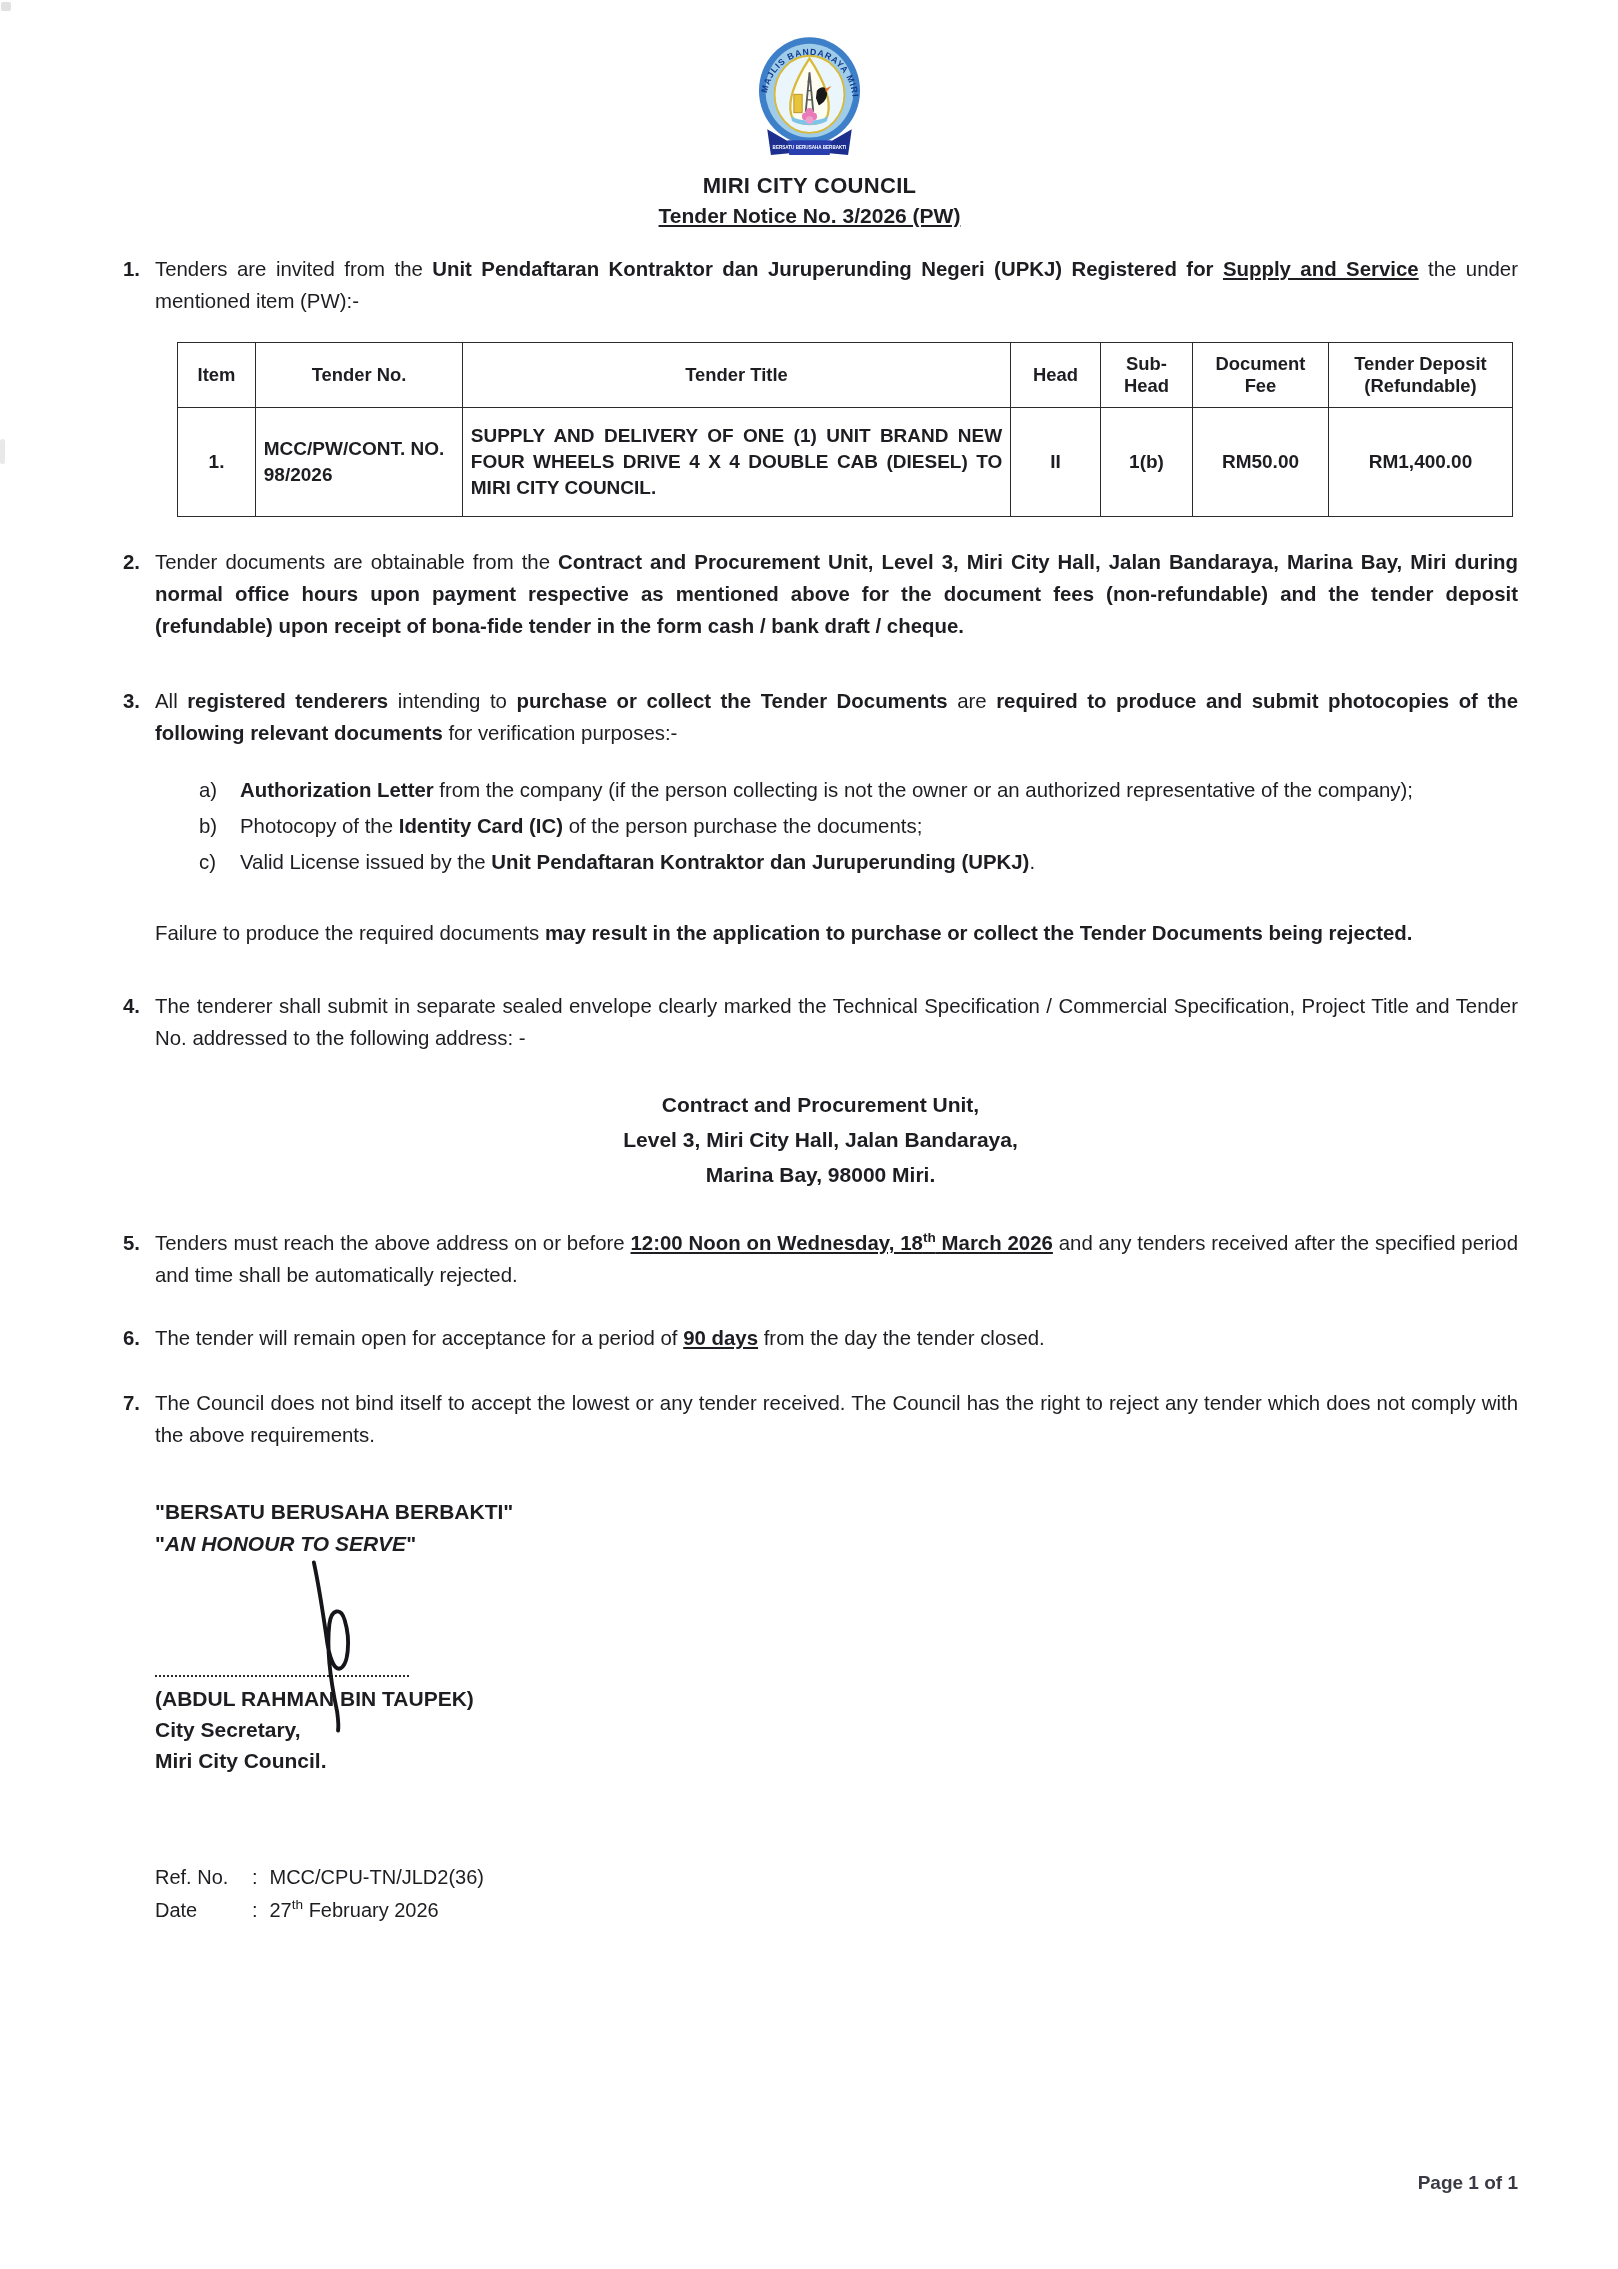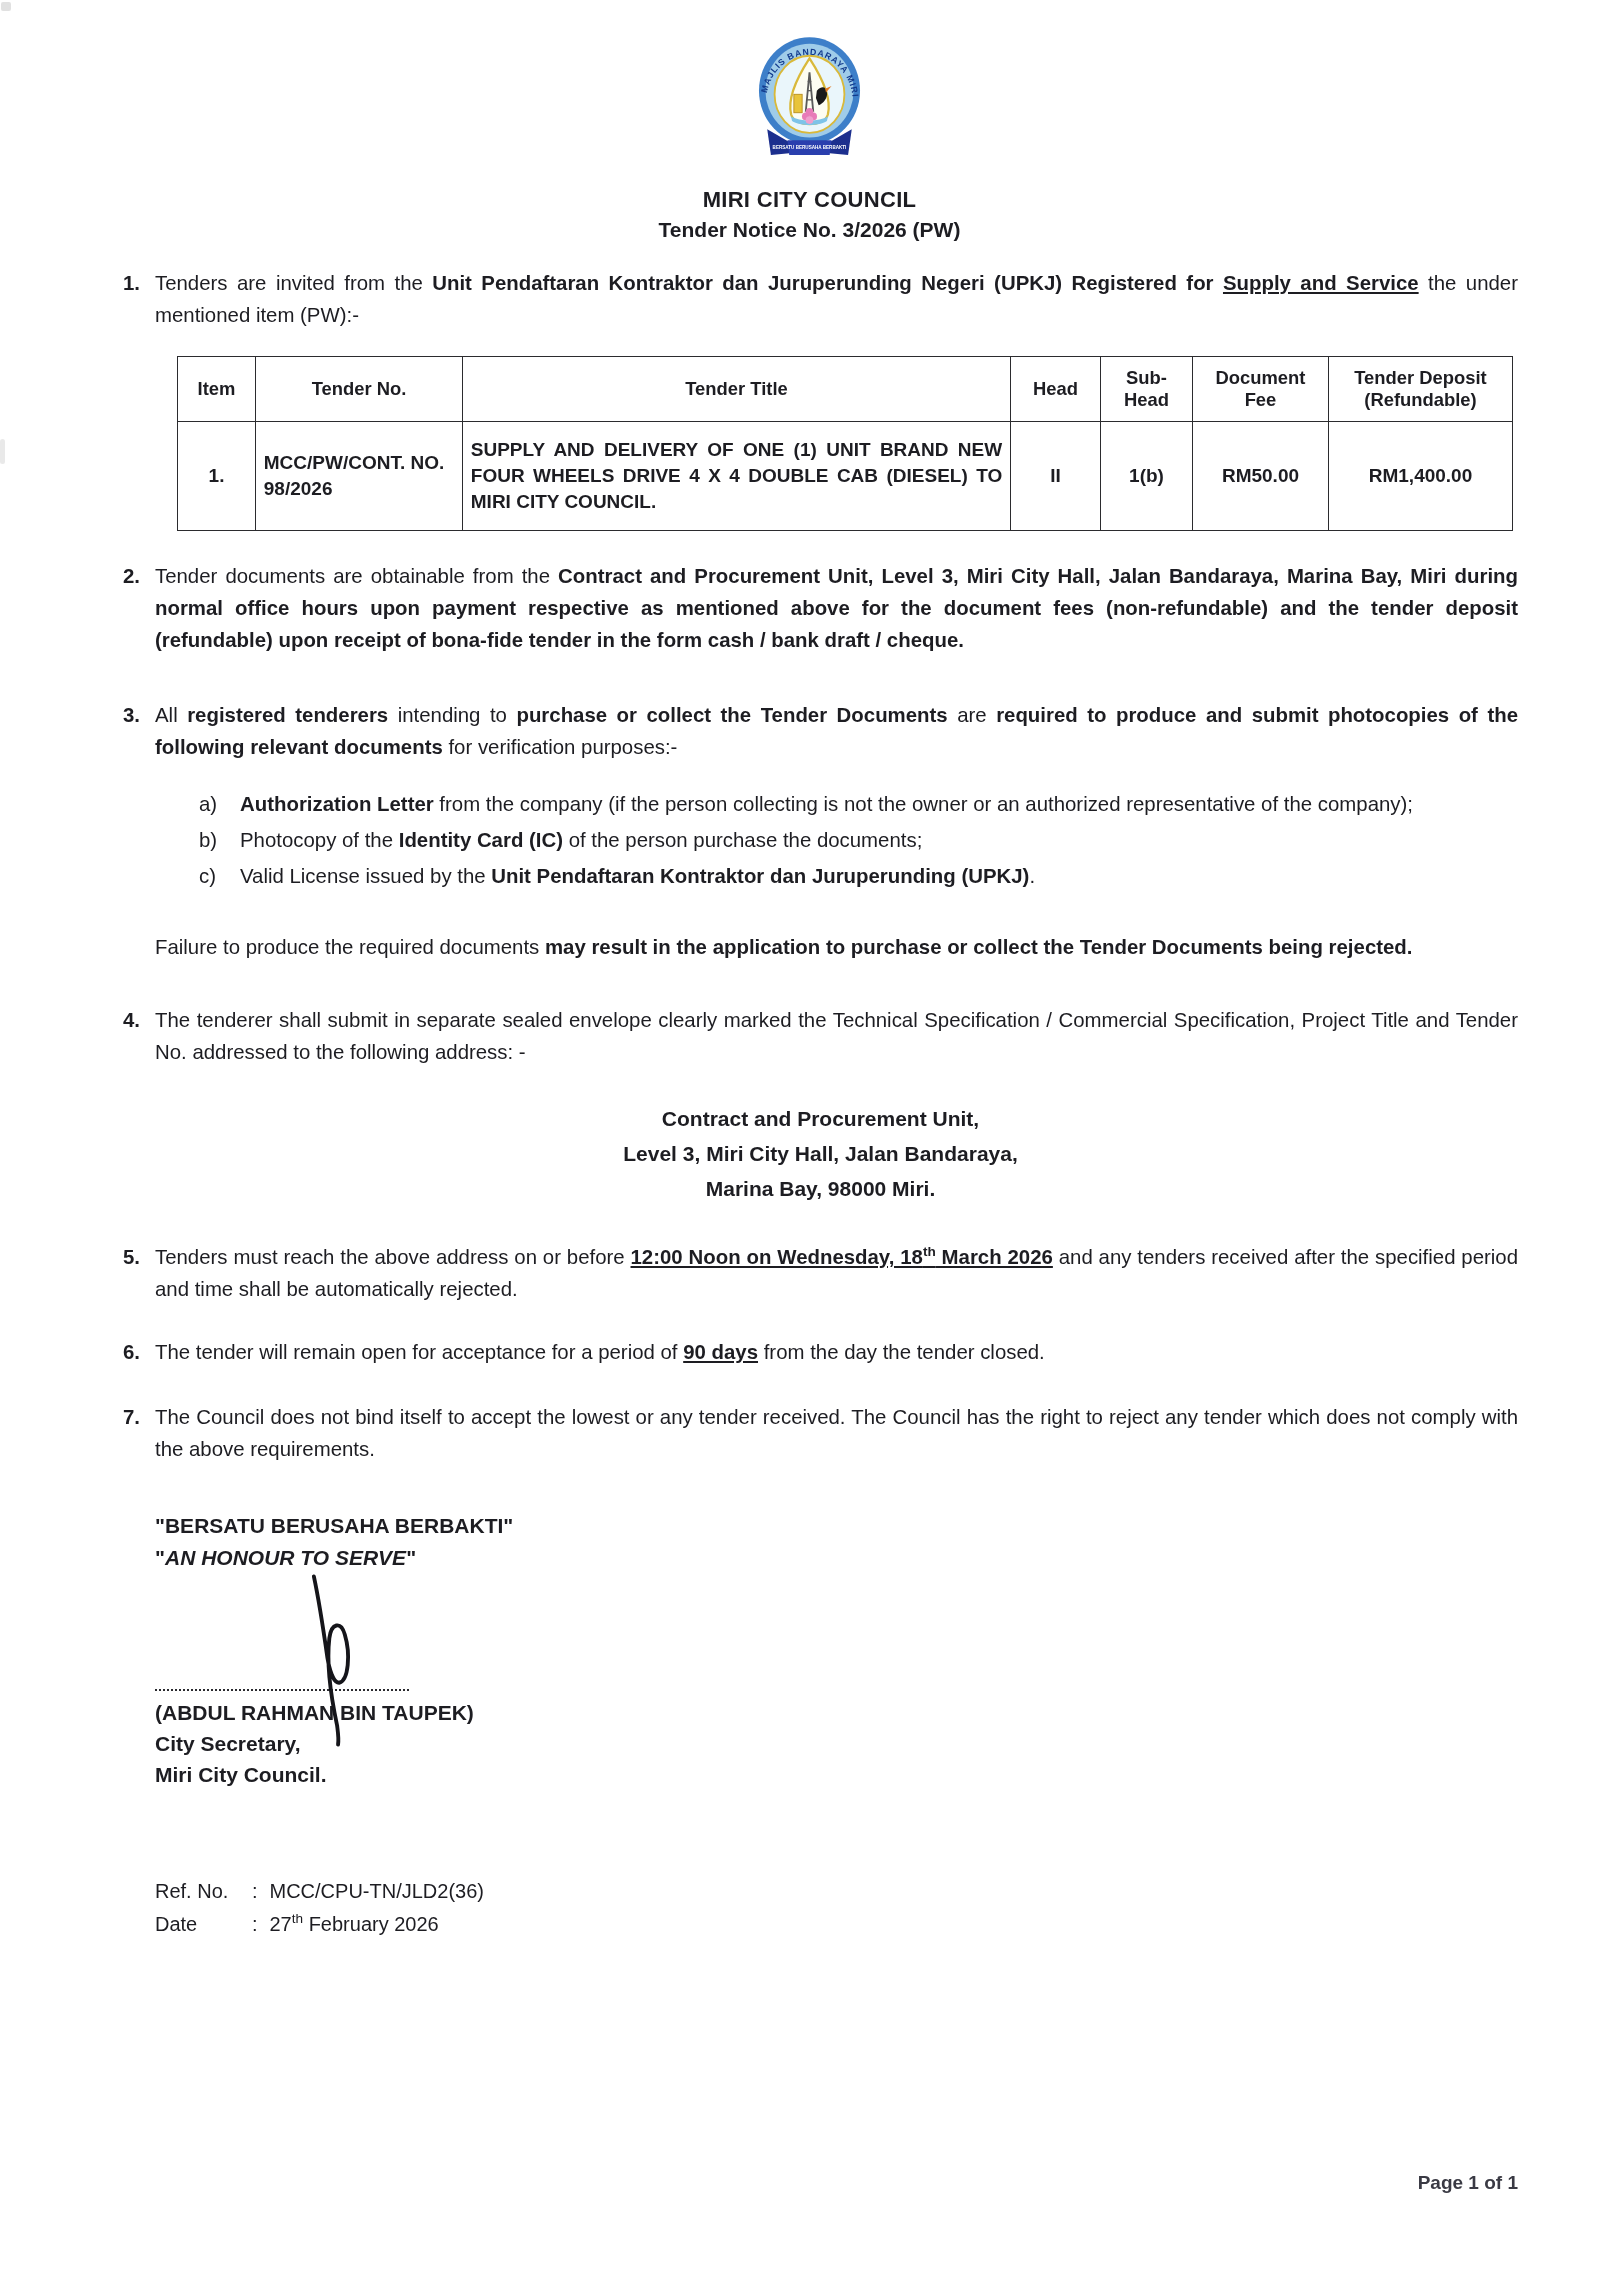--- a/index.html
+++ b/index.html
@@ -8,22 +8,22 @@
     width:1619px;height:2270px;
     margin:0 auto;
     background:#ffffff;
     font-family:"Liberation Sans", sans-serif;
     color:#1d1d22;
     overflow:hidden;
   }
   .content{padding:0 101px 0 123px;}
   
   .header-block{text-align:center;padding-top:33px;}
-  .org-name{font-size:22px;font-weight:700;letter-spacing:0.3px;margin-top:20px;}
-  .notice-no{font-size:21px;font-weight:700;margin-top:4.9px;}
+  .org-name{font-size:22px;font-weight:700;letter-spacing:0.3px;margin-top:6px;}
+  .notice-no{font-size:21px;font-weight:700;margin-top:4.9px;text-decoration:underline;}
   
   .item{display:flex;margin-top:29px;}
   .item .num{width:32px;flex:0 0 32px;font-weight:700;font-size:20.4px;line-height:32px;}
   .item .body{flex:1;font-size:20.4px;line-height:32px;text-align:justify;}
   b{font-weight:700;}
   .u{text-decoration:underline;}
   sup{font-size:13.6px;vertical-align:super;line-height:0;}
   
   .tender-table{border-collapse:collapse;margin:25px 0 0 54px;table-layout:fixed;}
   .tender-table th,.tender-table td{border:1.9px solid #2b2b2e;padding:3.9px 7.8px;vertical-align:middle;}

